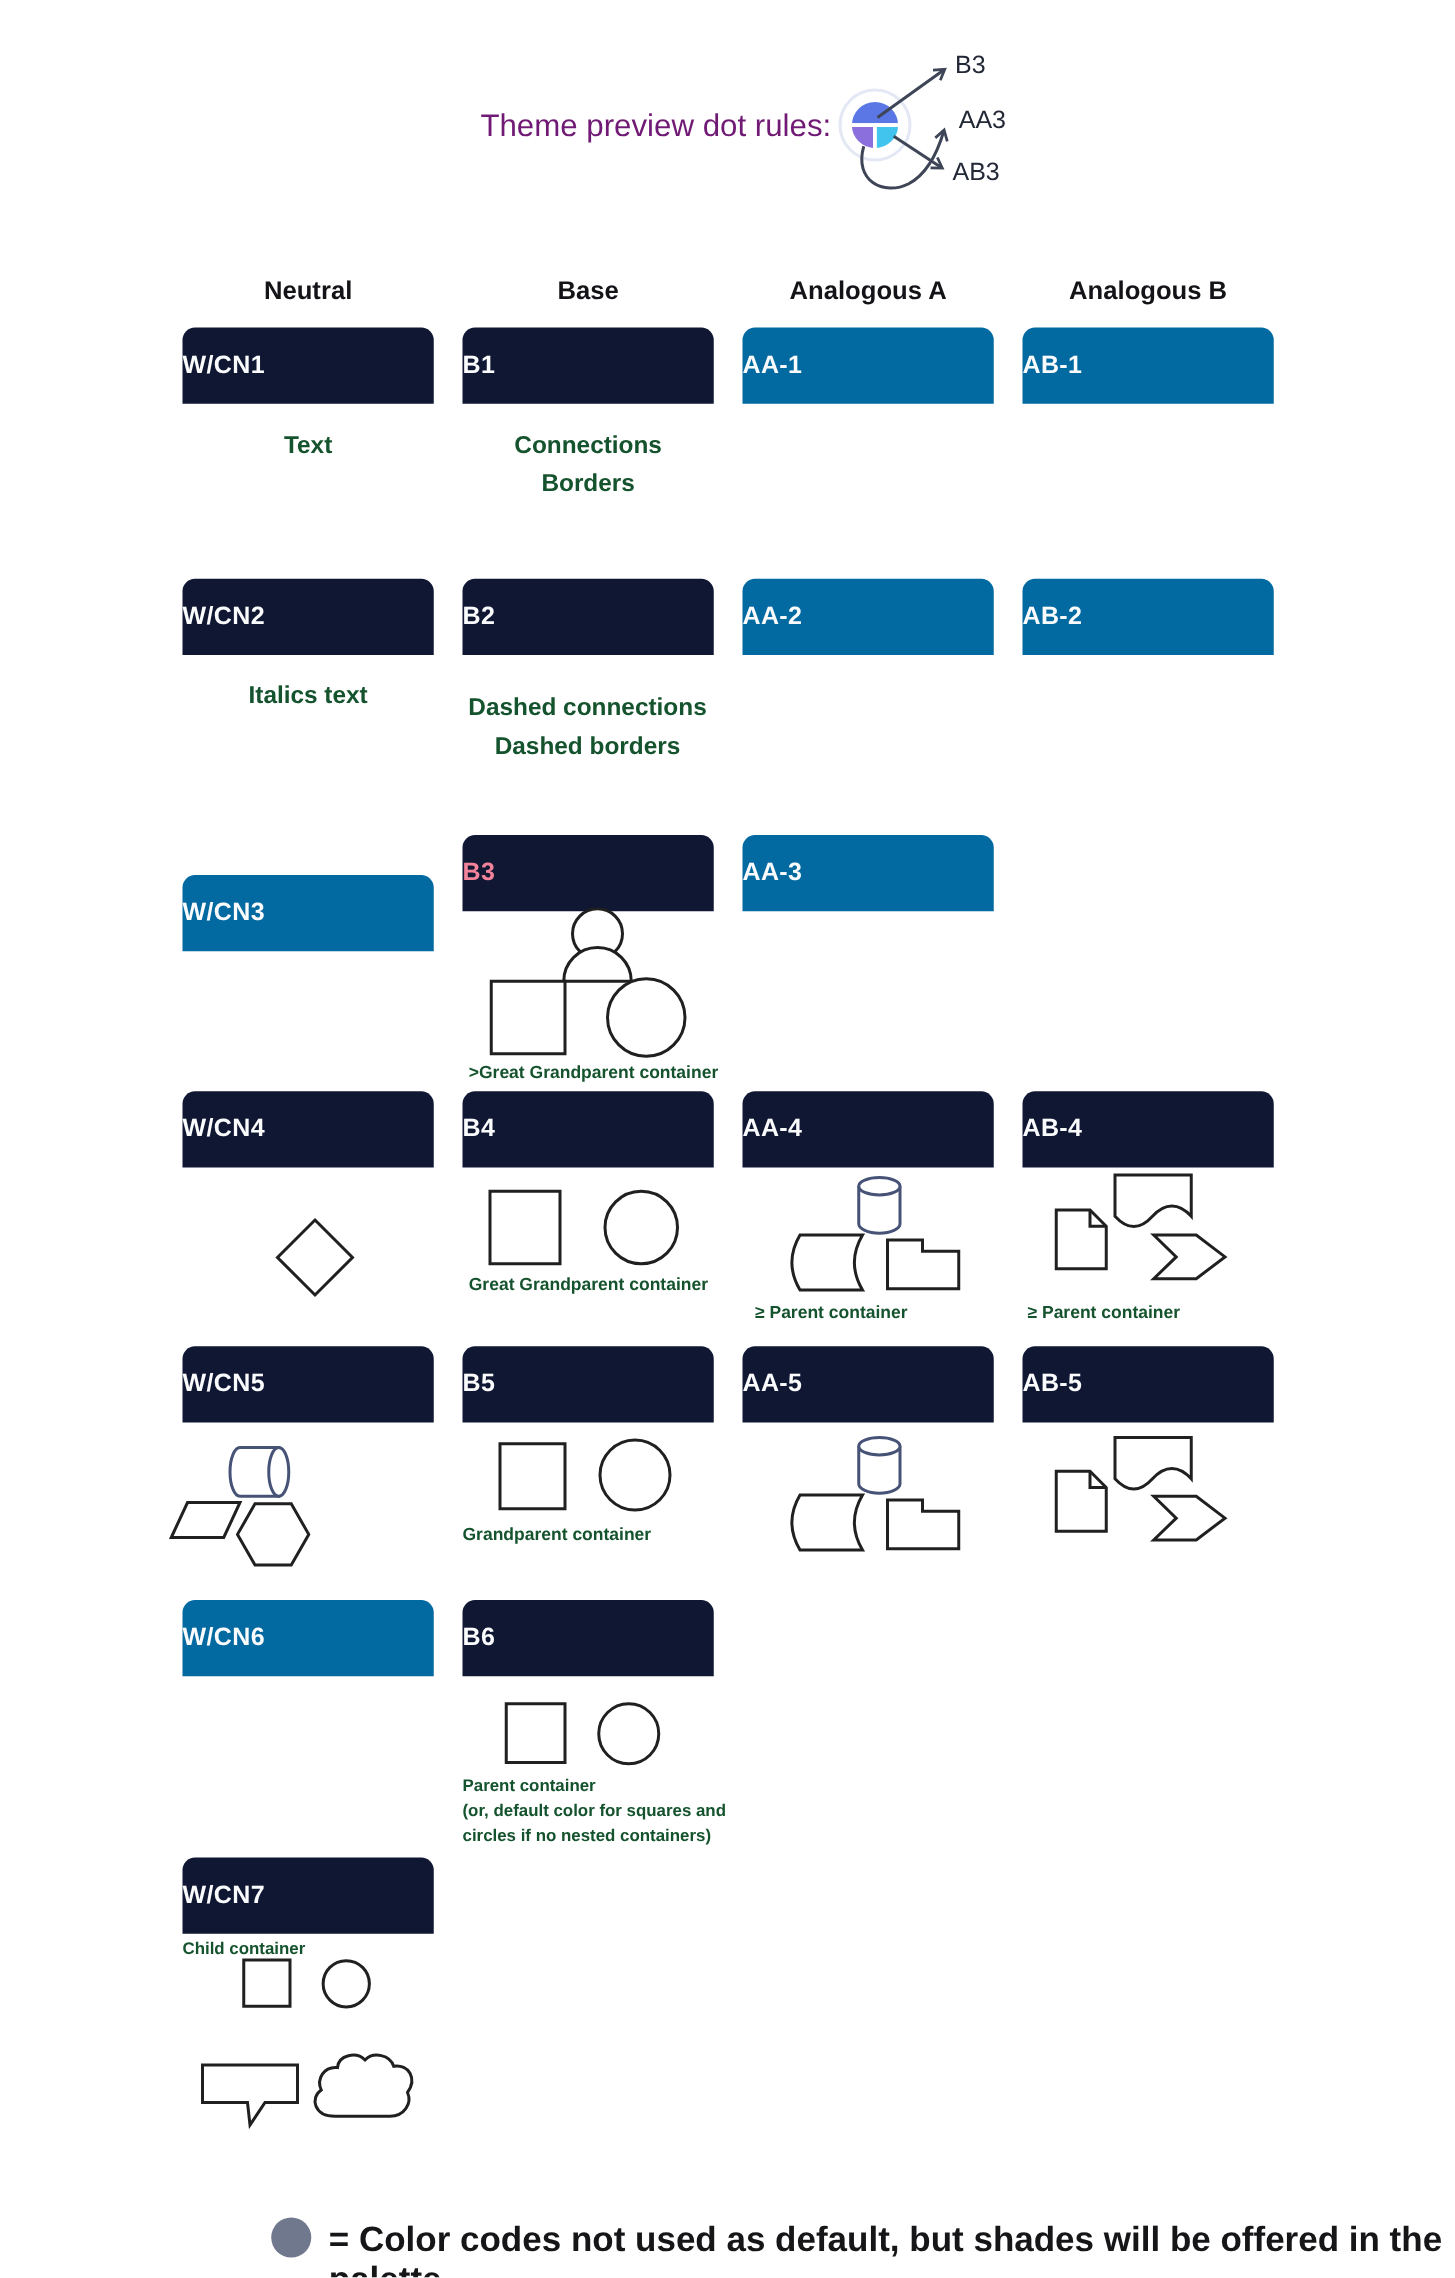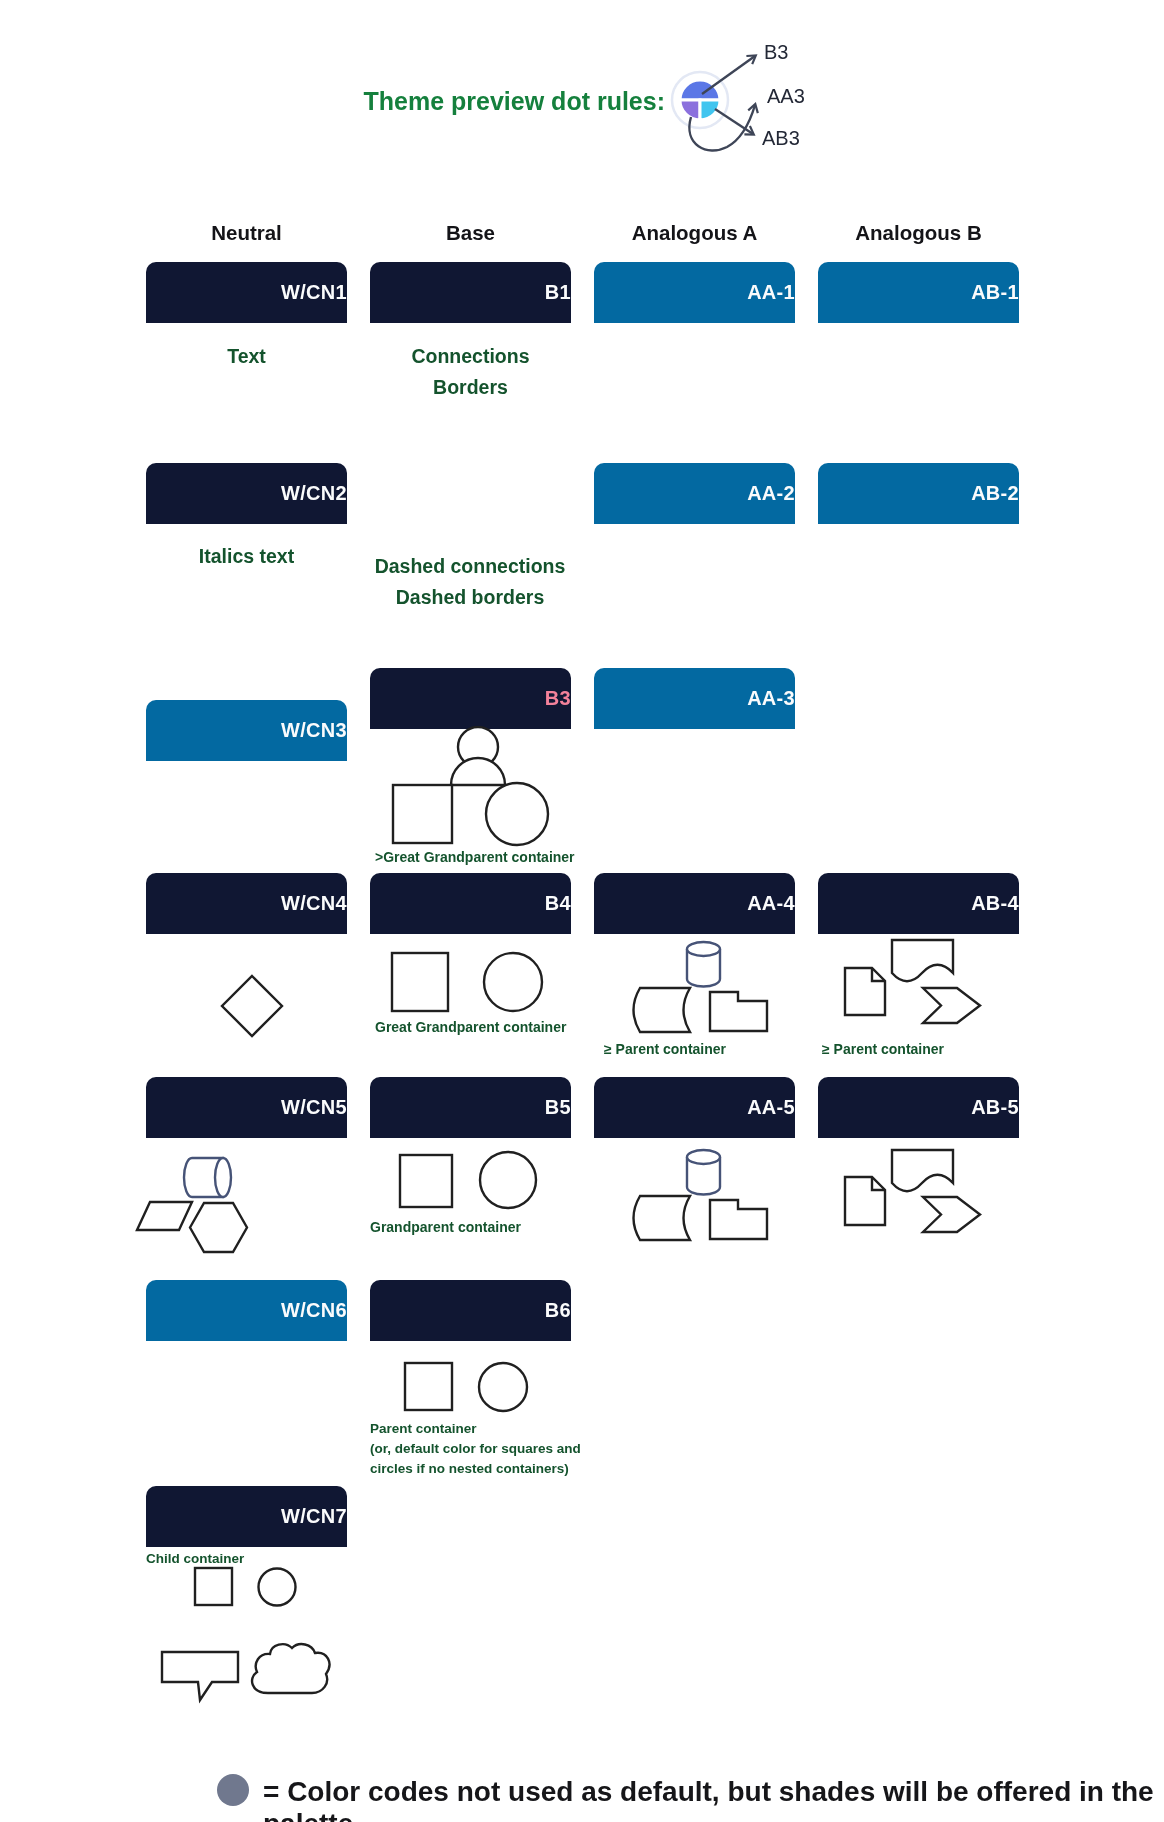--- a/index.html
+++ b/index.html
@@ -1,31 +1,31 @@
 <!DOCTYPE html>
 <html><head>
 <meta charset="utf-8">
 <style>
   html,body{margin:0;padding:0;background:#fff;}
   #canvas{position:relative;width:1164px;height:1822px;background:#ffffff;overflow:hidden;
           font-family:"Liberation Sans",sans-serif;color:#1b1b1e;}
   .abs{position:absolute;}
   .swatch{position:absolute;width:201px;height:61px;border-radius:10px 10px 0 0;
-          display:flex;align-items:center;justify-content:flex-end;
+          display:flex;align-items:center;justify-content:flex-start;
           font-weight:700;font-size:20px;color:#fafbfc;letter-spacing:.3px;}
   .swatch.dark{background:#101733;}
   .swatch.gray{background:#0369a1;}
   .swatch.pinktext{color:#F3829B;}
   .col-header{position:absolute;width:201px;text-align:center;font-size:20.5px;font-weight:700;color:#141418;}
   .cap{position:absolute;font-weight:700;color:#14532d;white-space:pre-line;}
   .cap-lg{font-size:19.5px;line-height:31px;text-align:center;}
   .cap-sm{font-size:14px;line-height:20px;text-align:left;}
   .cap-left{text-align:left;font-size:13.5px;line-height:20px;}
   .title{position:absolute;left:340px;top:87px;width:325px;text-align:right;
-         font-size:25px;font-weight:700;color:#15803d;}
+         font-size:25px;font-weight:400;color:#701a75;}
   .dotlabel{position:absolute;font-size:20px;font-weight:400;color:#232836;}
   .legend-text{position:absolute;left:263px;top:1776px;font-size:28px;font-weight:700;color:#161619;}
   svg .ln{fill:#ffffff;stroke:#202020;stroke-width:2.4;}
   svg .ln-blue{stroke:#465377;}
 </style>
 </head>
 <body>
 
 <div id="canvas">
 
@@ -72,20 +72,23 @@
   <div class="swatch gray" style="left:146px;top:1280px">
       <span>W/CN6</span>
     </div>
   <div class="swatch dark" style="left:146px;top:1486px">
       <span>W/CN7</span>
     </div>
 
   <div class="swatch dark" style="left:370px;top:262px">
       <span>B1</span>
     </div>
+  <div class="swatch dark" style="left:370px;top:463px">
+      <span>B2</span>
+    </div>
   <div class="swatch dark pinktext" style="left:370px;top:668px">
       <span>B3</span>
     </div>
   <div class="swatch dark" style="left:370px;top:873px">
       <span>B4</span>
     </div>
   <div class="swatch dark" style="left:370px;top:1077px">
       <span>B5</span>
     </div>
   <div class="swatch dark" style="left:370px;top:1280px">

